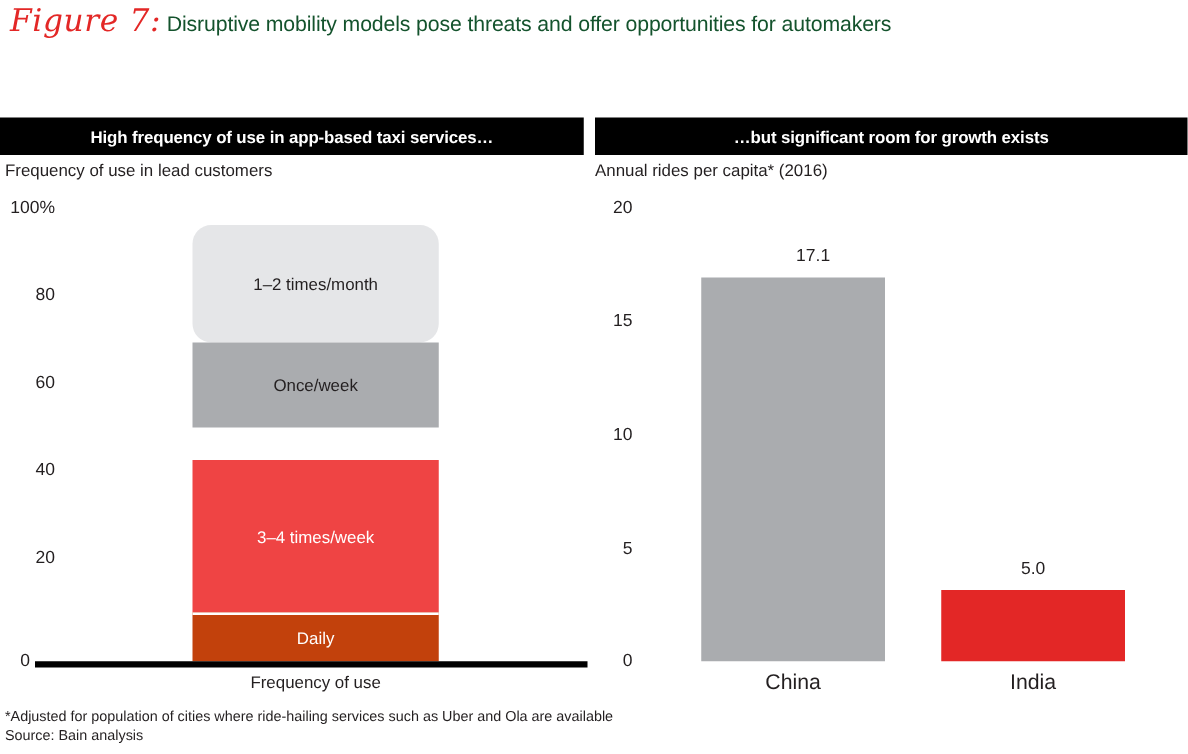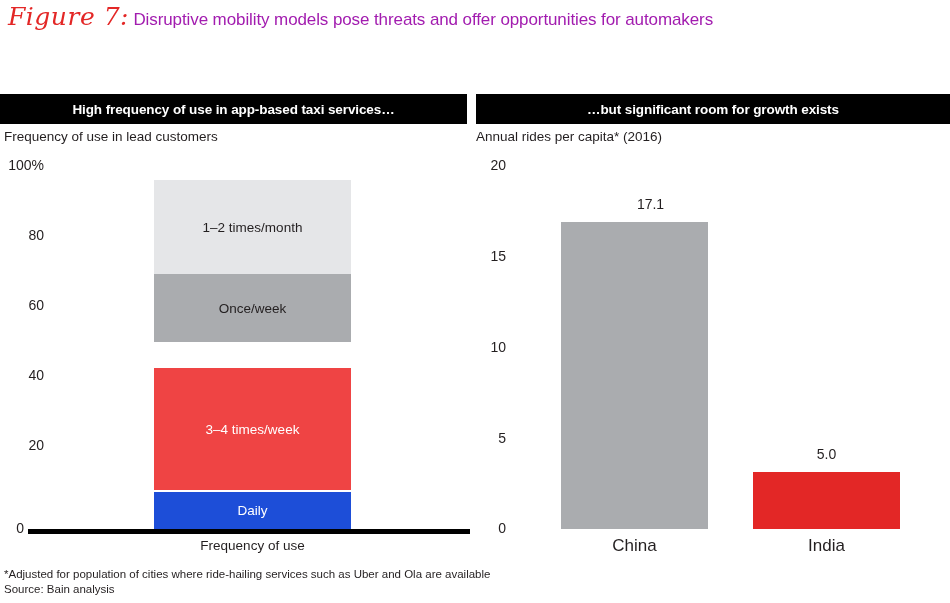--- a/index.html
+++ b/index.html
@@ -27,21 +27,21 @@
   }
   #figure-title .fig-label {
     font-family: "DejaVu Serif", serif;
     font-style: italic;
     font-size: 25px;
     color: #e32726;
     letter-spacing: 0.5px;
   }
   #figure-title .fig-text {
     font-size: 17px;
-    color: #a21caf;
+    color: #14532d;
     letter-spacing: -0.1px;
   }
 
   
   .panel-header {
     position: absolute;
     top: 94px;
     height: 30px;
     background: #000000;
     color: #ffffff;
@@ -175,30 +175,30 @@
   <div class="plot">
 
     <div class="ytick" style="left:0px; width:44px; top:33px;">100%</div>
     <div class="ytick" style="left:0px; width:44px; top:103px;">80</div>
     <div class="ytick" style="left:0px; width:44px; top:173px;">60</div>
     <div class="ytick" style="left:0px; width:44px; top:243px;">40</div>
     <div class="ytick" style="left:0px; width:44px; top:313px;">20</div>
     <div class="ytick" style="left:0px; width:24px; top:396px;">0</div>
 
     <div id="stacked-bar">
-      <div class="seg seg-label-dark" style="top:0px; height:94px; background:#e5e6e8;">
+      <div class="seg seg-label-dark" style="top:0px; height:94px; background:#e5e6e8;border-radius:15px;">
         <span>1–2 times/month</span>
       </div>
       <div class="seg seg-label-dark" style="top:94px; height:68px; background:#aaacaf;">
         <span>Once/week</span>
       </div>
       <div class="seg seg-label-light" style="top:188px; height:122px; background:#ef4444;">
         <span>3–4 times/week</span>
       </div>
-      <div class="seg seg-label-light seg-divider" style="top:310px; height:39px; background:#1d4ed8;">
+      <div class="seg seg-label-light seg-divider" style="top:310px; height:39px; background:#c2410c;">
         <span>Daily</span>
       </div>
     </div>
 
     <div class="baseline" id="baseline-left"></div>
 
     <div class="xaxis-title" style="left:154px; width:197px; top:414px;">Frequency of use</div>
   </div>
 </div>
 

